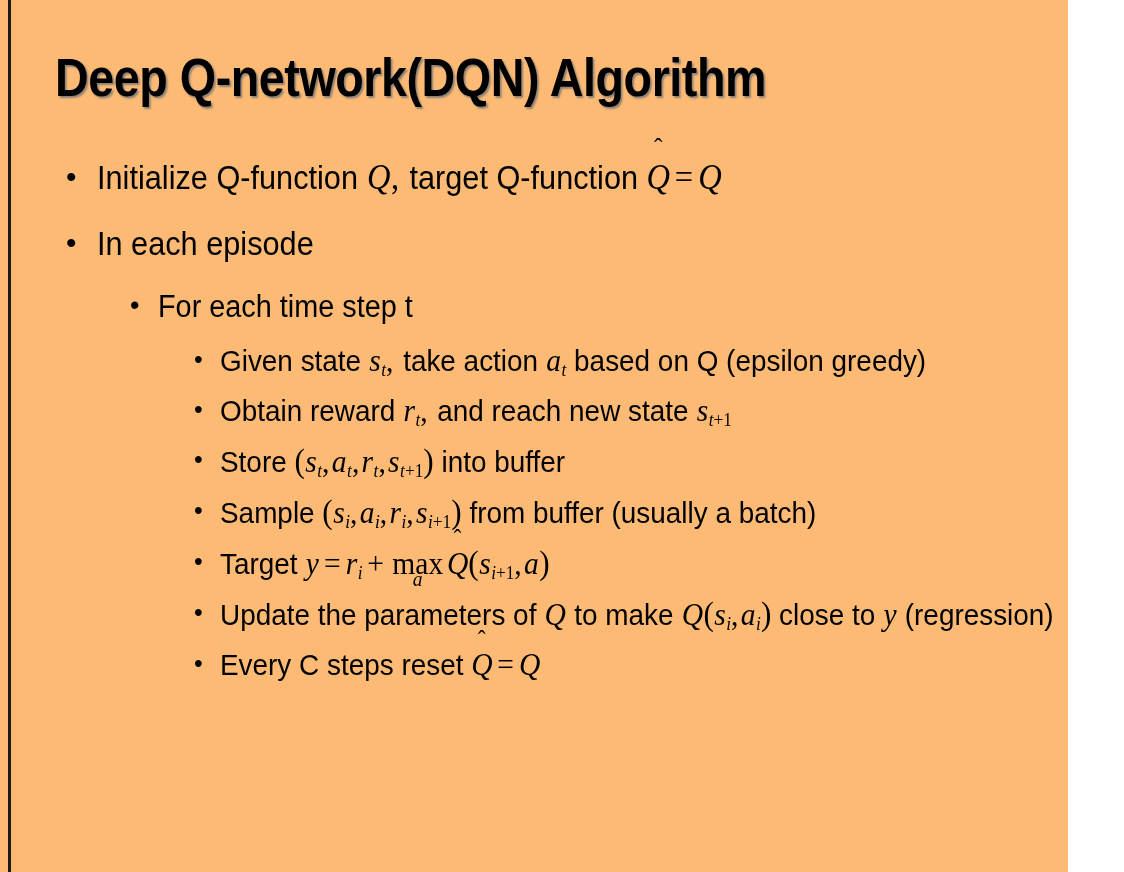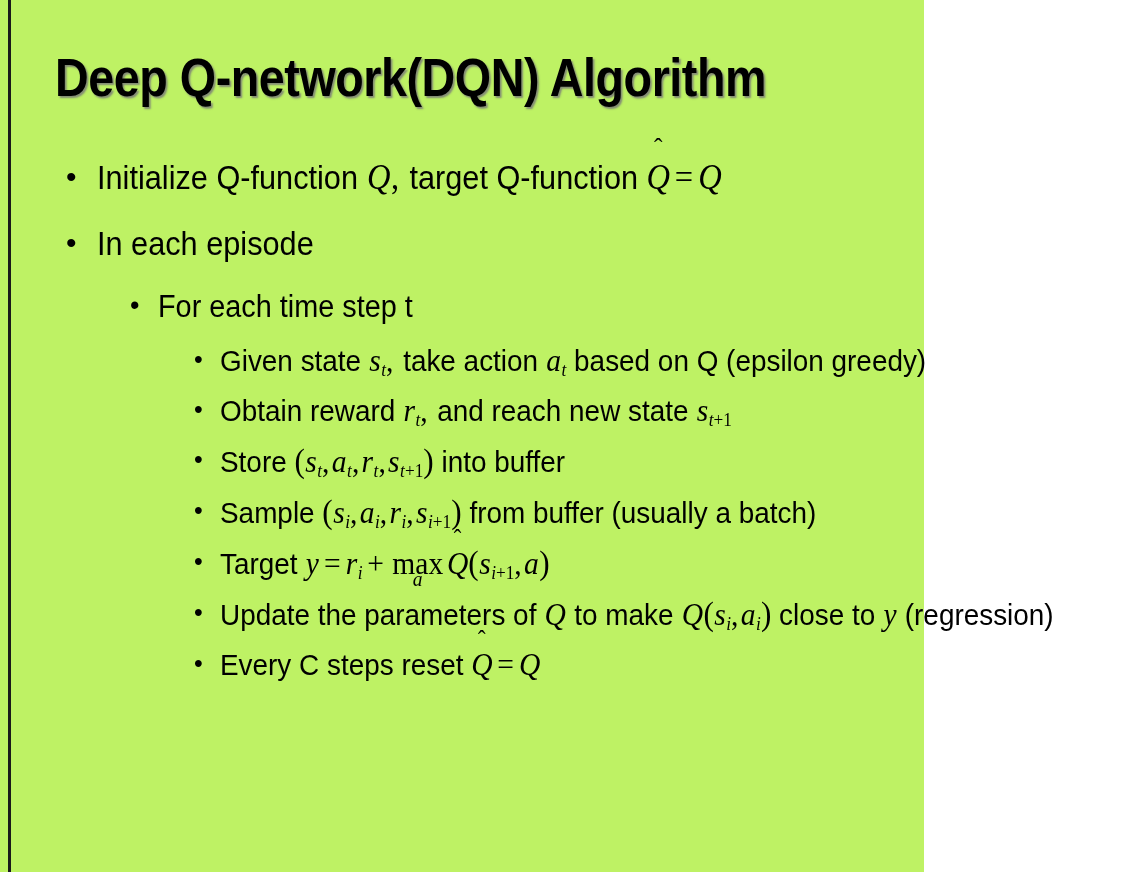--- a/index.html
+++ b/index.html
@@ -10,23 +10,23 @@
   body {
     width: 1124px;
     height: 872px;
     overflow: hidden;
     font-family: "Liberation Sans", sans-serif;
     color: #000000;
   }
 
   .slide {
     position: relative;
-    width: 924px;
+    width: 1068px;
     height: 872px;
-    background: #bef264;
+    background: #fdba74;
     box-sizing: border-box;
   }
 
   
   .edge-rule {
     position: absolute;
     left: 8px;
     top: 0;
     width: 3px;
     height: 872px;

